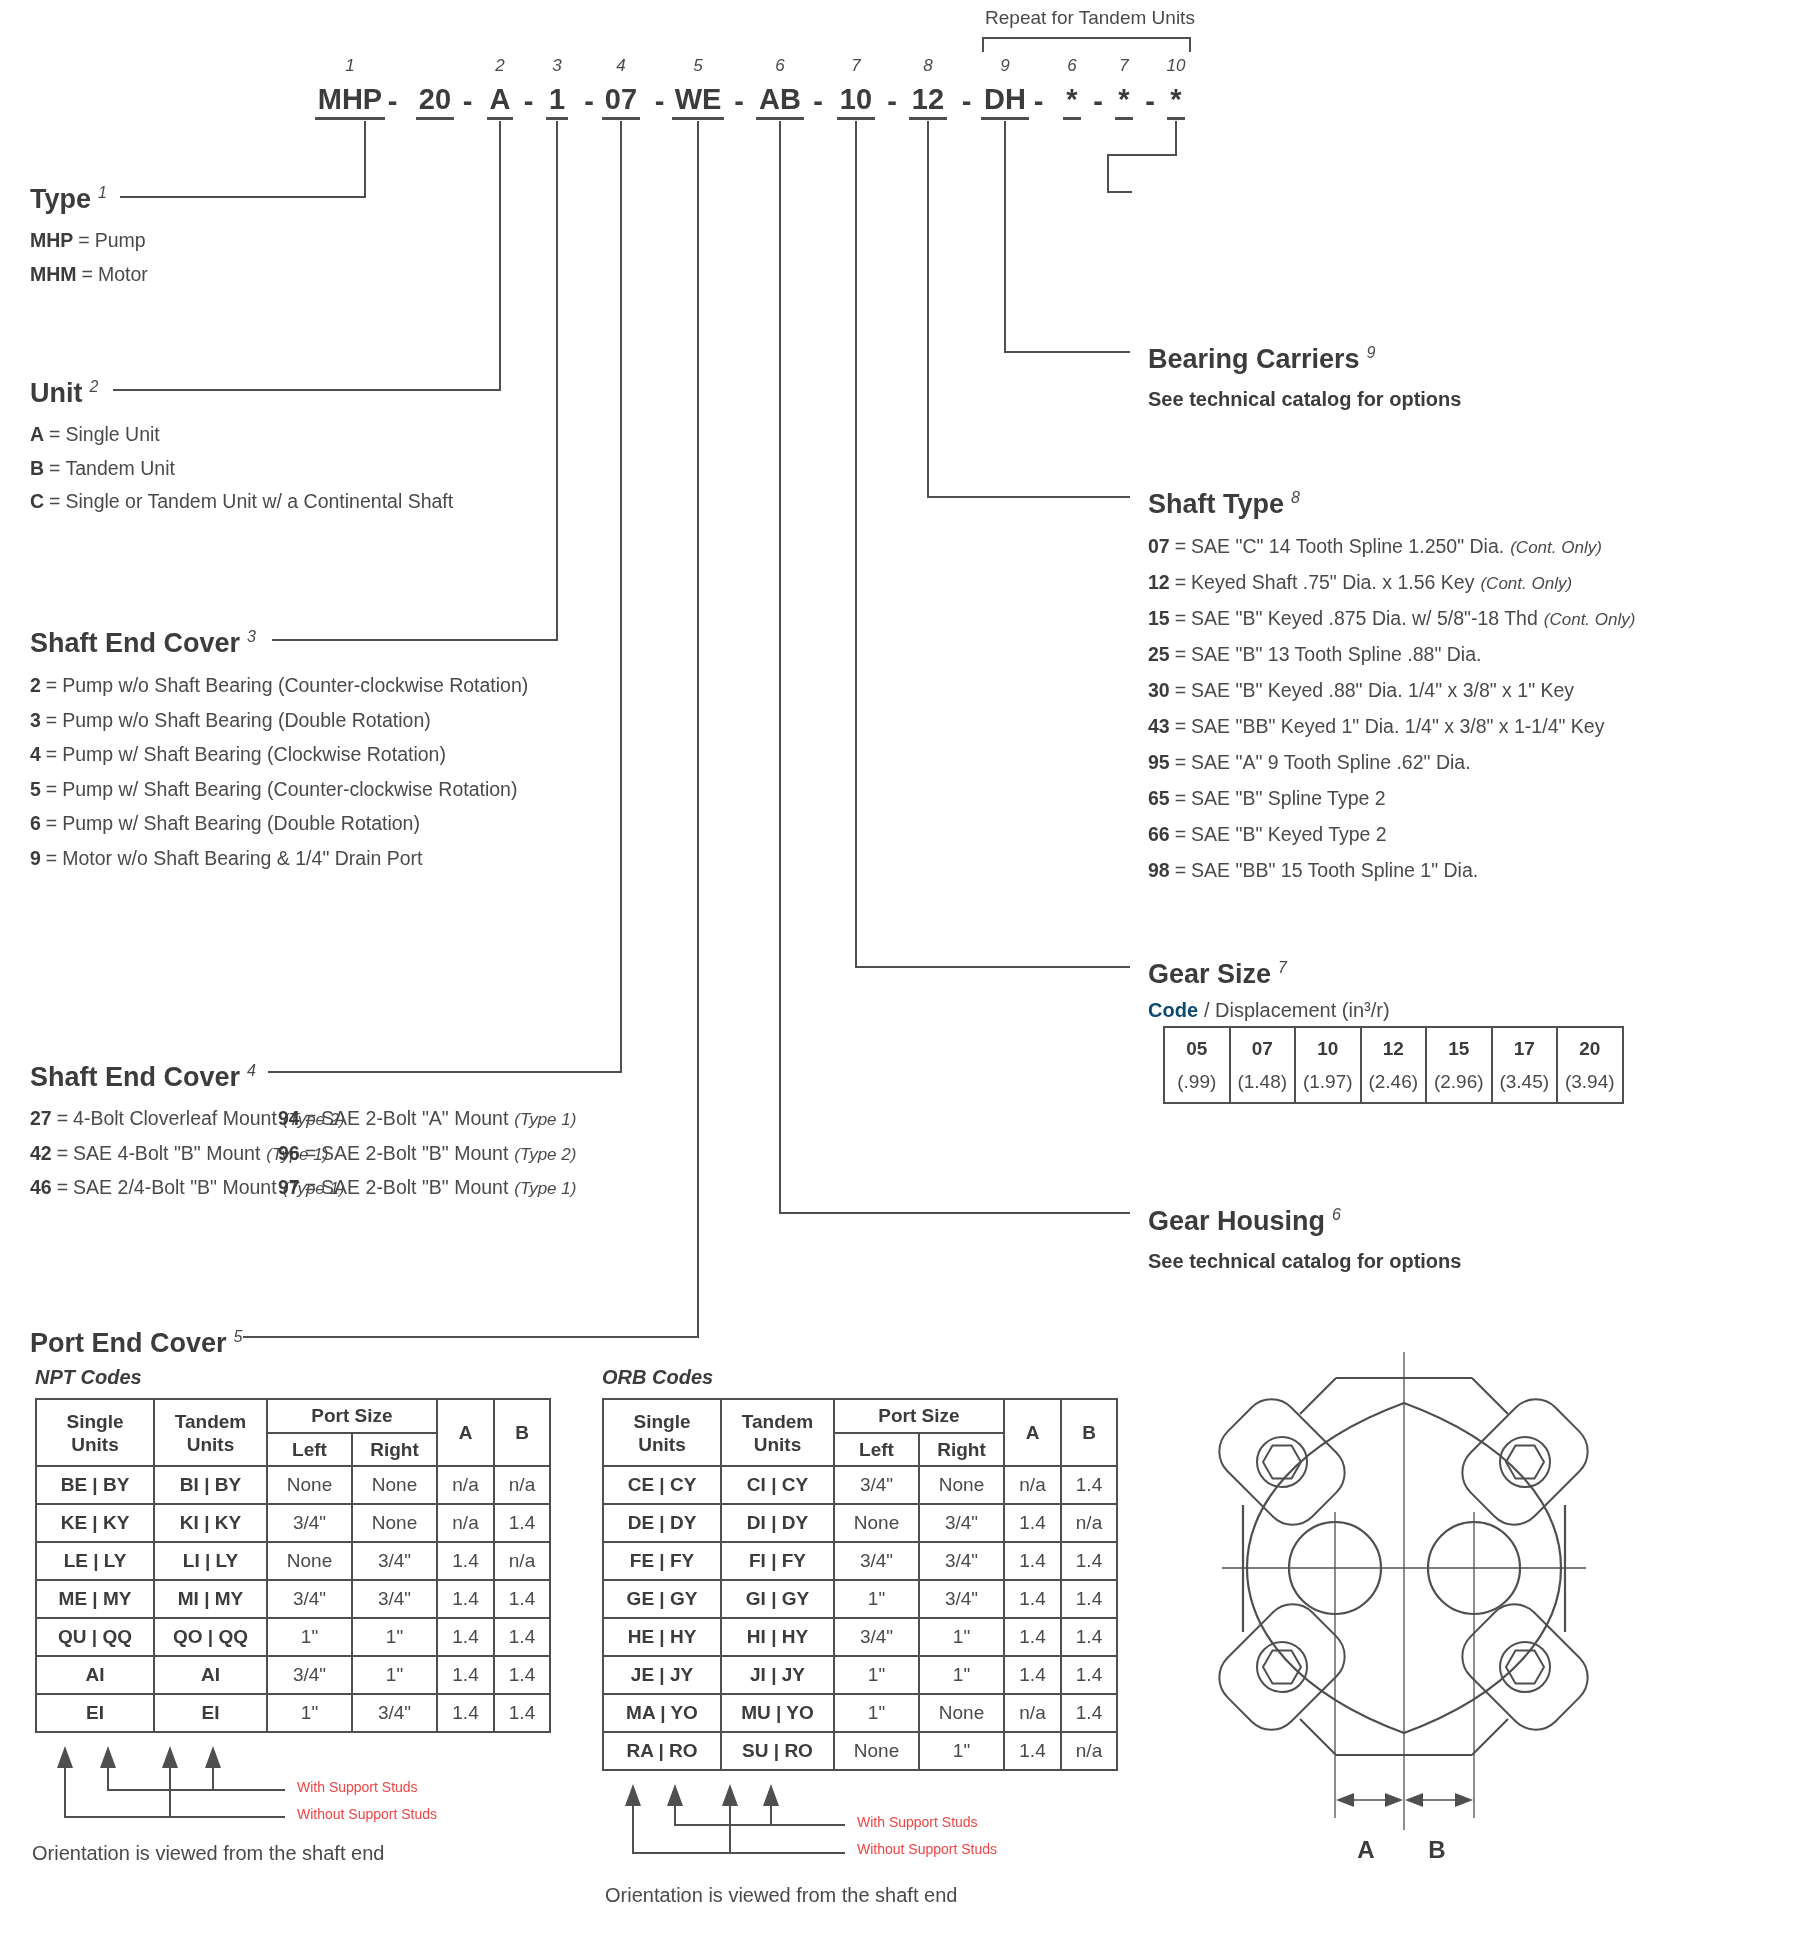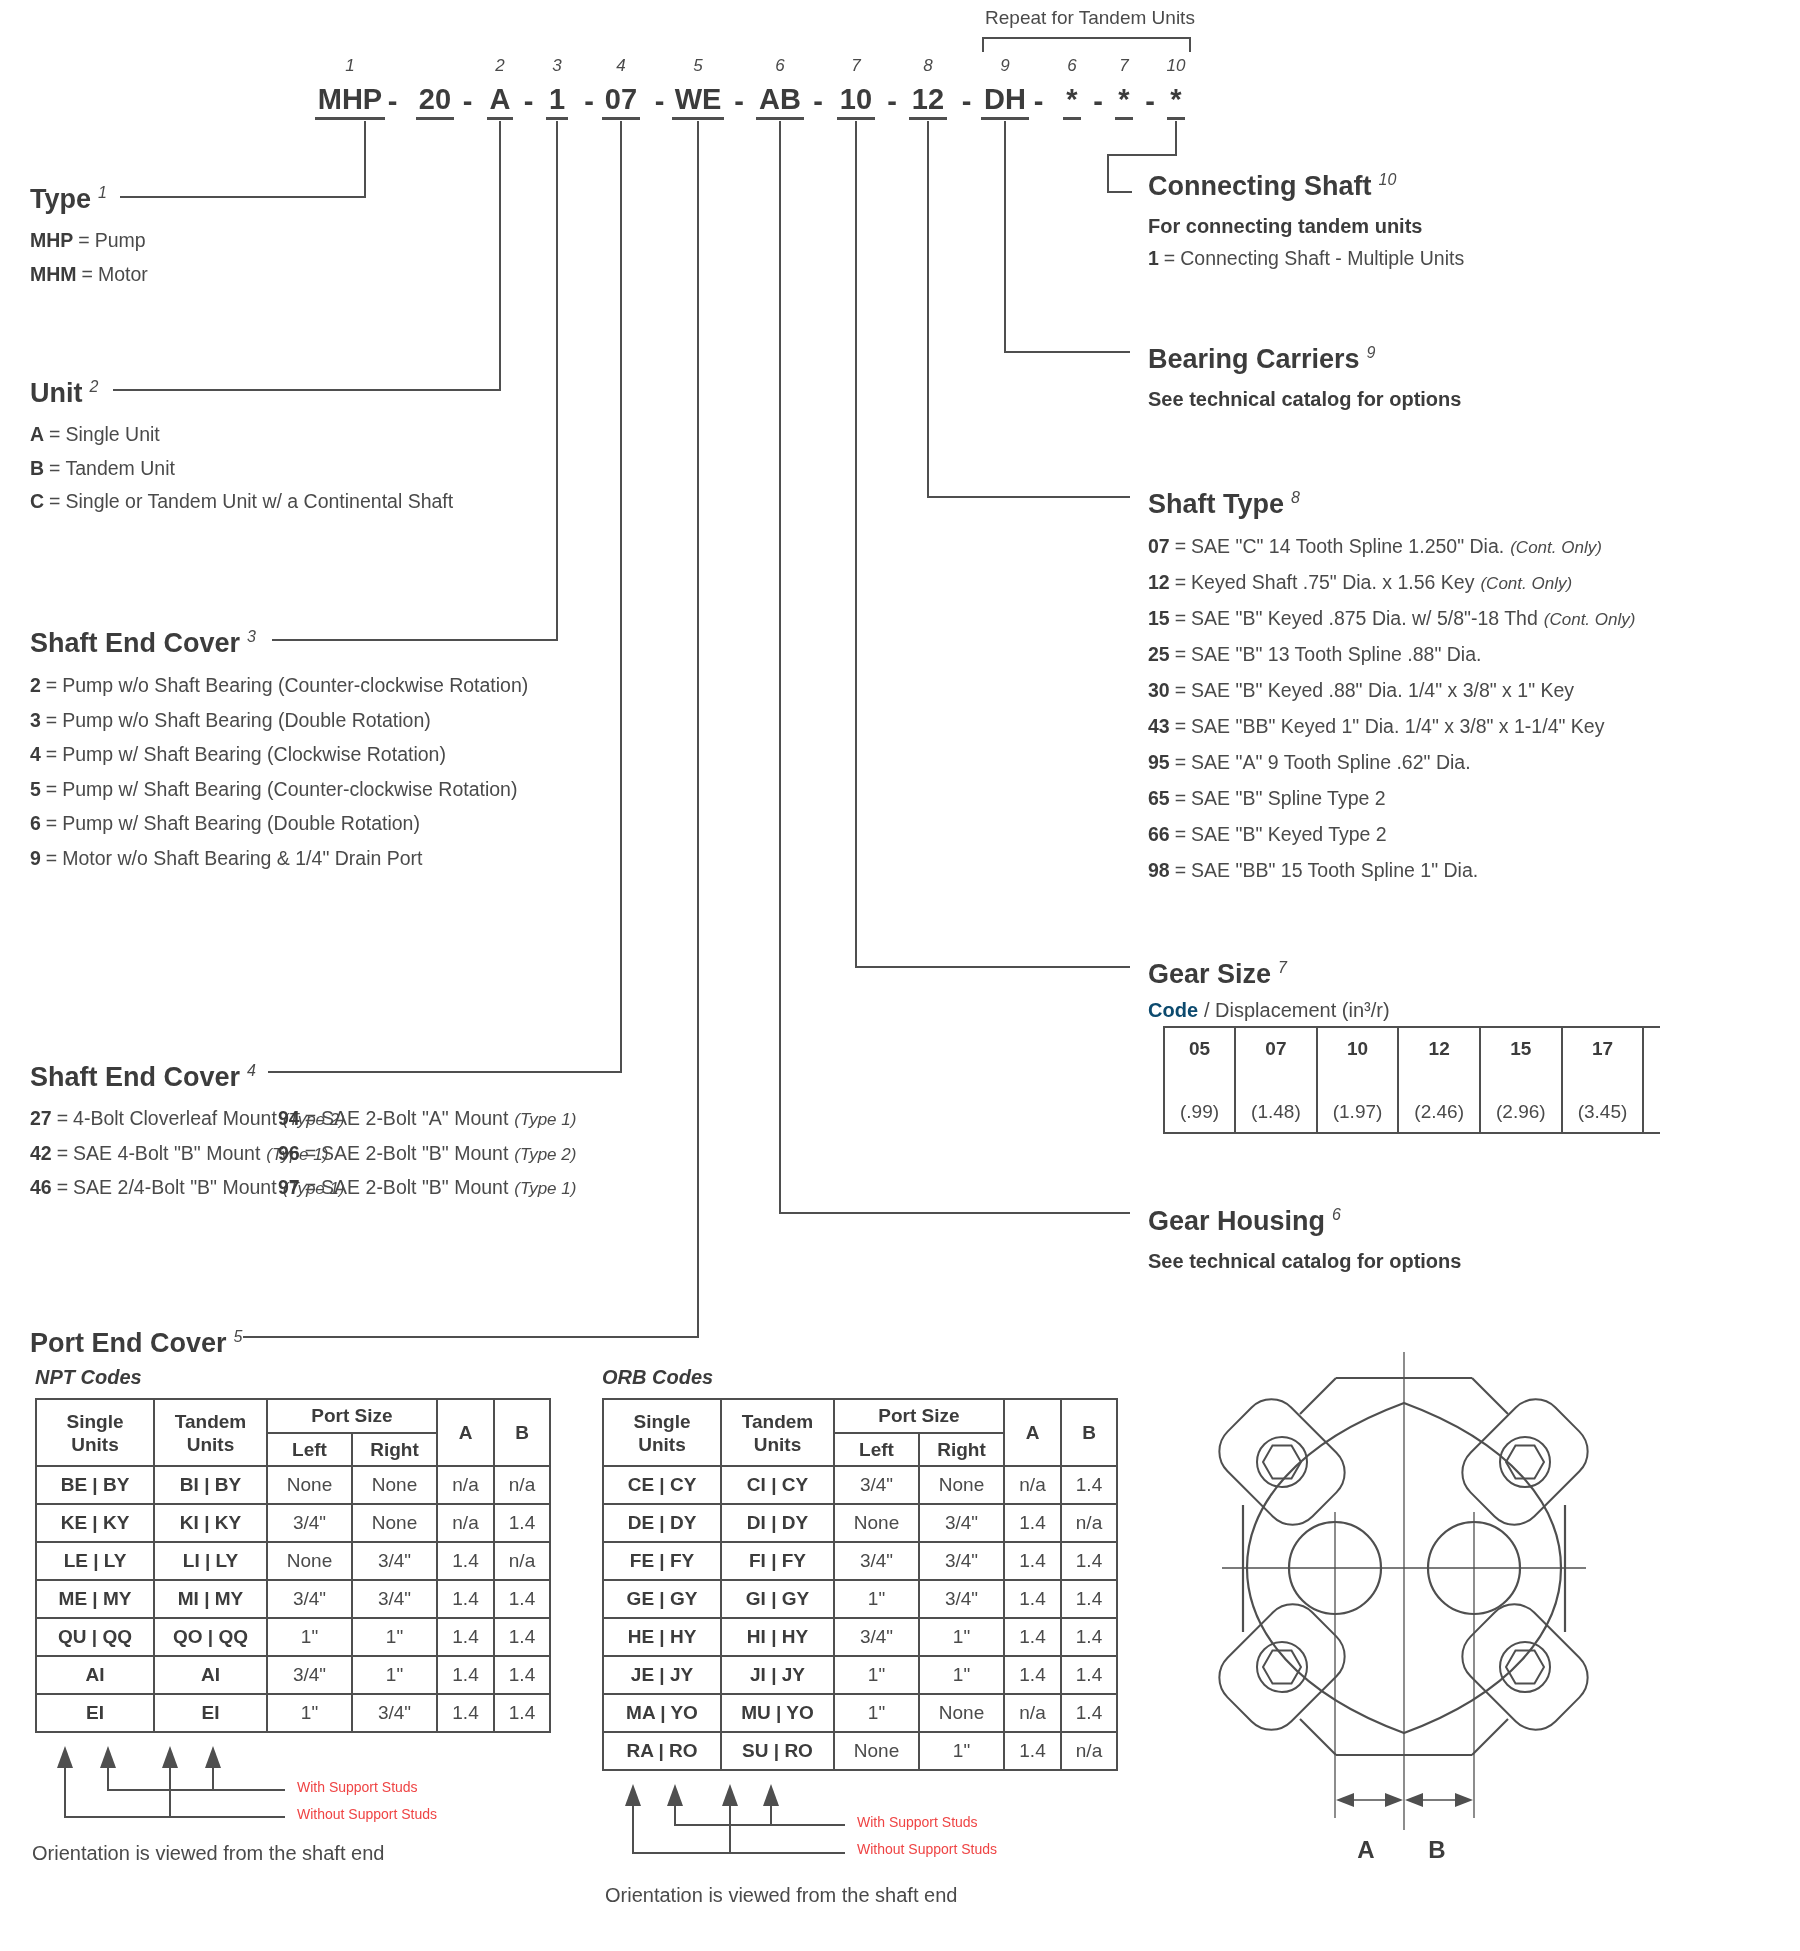--- a/index.html
+++ b/index.html
@@ -29,21 +29,21 @@
   .eq{margin:0 5px;}
   .it-note{font-style:italic;font-size:17px;margin-left:6px;}
   .sub-bold{font-weight:bold;font-size:20px;color:#3c3c3c;line-height:30px;margin-top:6px;white-space:nowrap;}
   .sec4-grid{display:grid;grid-template-columns:248px auto;font-size:19.5px;line-height:33.5px;color:#4a4a4a;white-space:nowrap;}
 
   
   .cap{font-size:20px;margin-top:9px;white-space:nowrap;}
   .cap-bold{font-weight:bold;color:#0c4a6e;}
   .cap-rest{margin-left:6px;}
   .gear-table{position:absolute;border-collapse:collapse;table-layout:fixed;}
-  .gear-table td{border:2px solid #4f4f4f;width:63.5px;text-align:center;font-size:19px;padding:15px;}
+  .gear-table td{border:2px solid #4f4f4f;width:63.5px;text-align:center;font-size:19px;padding:0;}
   .gear-table .gt-code td{font-weight:bold;color:#3c3c3c;height:33px;border-bottom:none;padding-top:4px;}
   .gear-table .gt-disp td{color:#4a4a4a;height:33px;border-top:none;padding-bottom:4px;}
 
   
   .tbl-label{position:absolute;font-style:italic;font-weight:bold;font-size:20px;color:#3c3c3c;}
   .port-table{position:absolute;border-collapse:collapse;table-layout:fixed;font-size:19px;color:#4a4a4a;}
   .port-table th,.port-table td{border:2px solid #4f4f4f;text-align:center;padding:0;}
   .port-table thead th{font-weight:bold;color:#3c3c3c;}
   .port-table .pre{white-space:pre-line;line-height:23px;}
   .port-table thead tr:first-child th{height:32px;}
@@ -209,28 +209,20 @@
         <div><span class="it-code">96</span><span class="eq">=</span><span>SAE 2-Bolt "B" Mount</span><span class="it-note">(Type 2)</span></div>
         <div><span class="it-code">46</span><span class="eq">=</span><span>SAE 2/4-Bolt "B" Mount</span><span class="it-note">(Type 1)</span></div>
         <div><span class="it-code">97</span><span class="eq">=</span><span>SAE 2-Bolt "B" Mount</span><span class="it-note">(Type 1)</span></div>
       </div>
   </div>
 
   <div class="section" style="left:30px;top:1322px">
     <div class="sec-head"><span>Port End Cover</span><span class="sup">5</span></div>
   </div>
 
-  <div class="section lh35" style="left:1148px;top:165px">
-    <div class="sec-head"><span>Connecting Shaft</span><span class="sup">10</span></div>
-    <div class="sub-bold">For connecting tandem units</div>
-    <div class="items">
-
-    <div><span class="it-code">1</span><span class="eq">=</span><span>Connecting Shaft - Multiple Units</span></div>
-      </div>
-  </div>
 
   <div class="section" style="left:1148px;top:338px">
     <div class="sec-head"><span>Bearing Carriers</span><span class="sup">9</span></div>
     <div class="sub-bold">See technical catalog for options</div>
   </div>
 
   <div class="section lh35" style="left:1148px;top:483px">
     <div class="sec-head"><span>Shaft Type</span><span class="sup">8</span></div>
     <div class="items">
 

